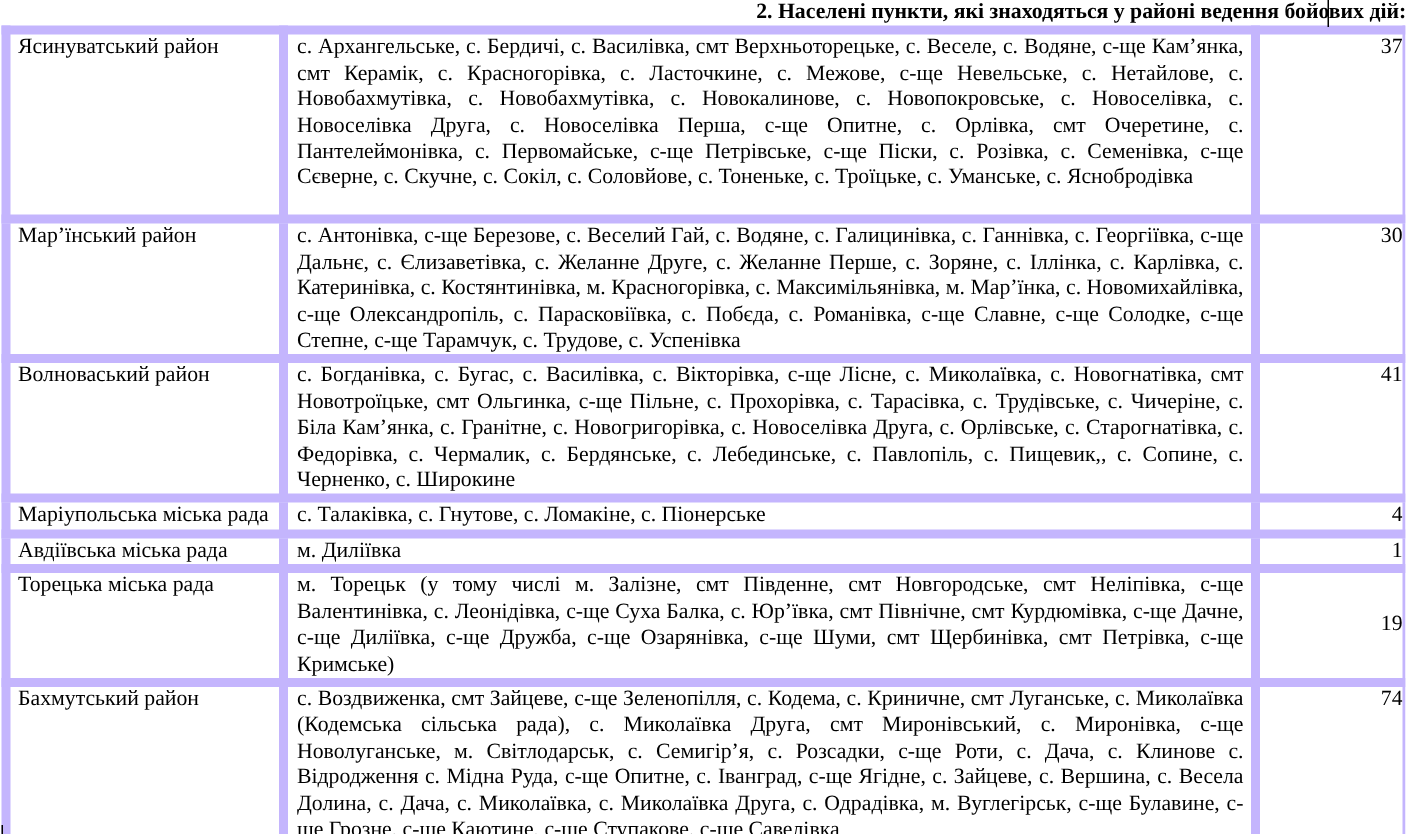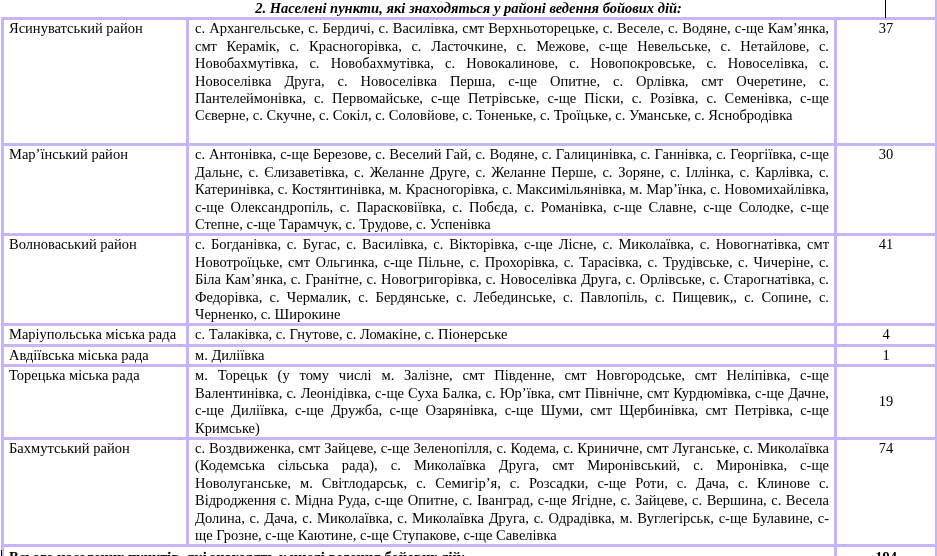--- a/index.html
+++ b/index.html
@@ -16,28 +16,28 @@
   table.doc-table{
     border-collapse:collapse;
     position:absolute;
     left:1px;top:0;
     width:934px;
     table-layout:fixed;
   }
   col.c-district{width:185px;}
   col.c-settlements{width:648px;}
   col.c-count{width:101px;}
-  td{border:3px solid #c4b5fd;vertical-align:top;padding:0;overflow:hidden;}
+  td{border:6px solid #c4b5fd;vertical-align:top;padding:0;overflow:hidden;}
   td.header-cell{
-    border:none;border-bottom:1px solid #000;border-right:4px solid #c4b5fd;
-    font-weight:bold;text-align:center;height:17px;vertical-align:middle;font-style:italic;
+    border:none;border-bottom:1px solid #000;border-right:1px solid #c4b5fd;
+    font-weight:bold;text-align:right;height:17px;vertical-align:middle;
   }
   td.district{padding:0 4px 0 5px;}
   td.settlements{padding:0 5px 0 6px;text-align:justify;}
-  td.count{text-align:center;}
+  td.count{text-align:right;}
   td.count.mid{vertical-align:middle;}
   tr.footer-row td{font-weight:bold;height:21px;vertical-align:middle;}
   tr.footer-row td.label{padding-left:5px;}
   tr.footer-row td.count{vertical-align:middle;}
   .vstub{position:absolute;width:1px;background:#000;}
   #stub-top{left:885px;top:0;height:18px;}
   #stub-bottom{left:1px;top:550px;height:6px;}
 </style>
 </head>
 <body>

